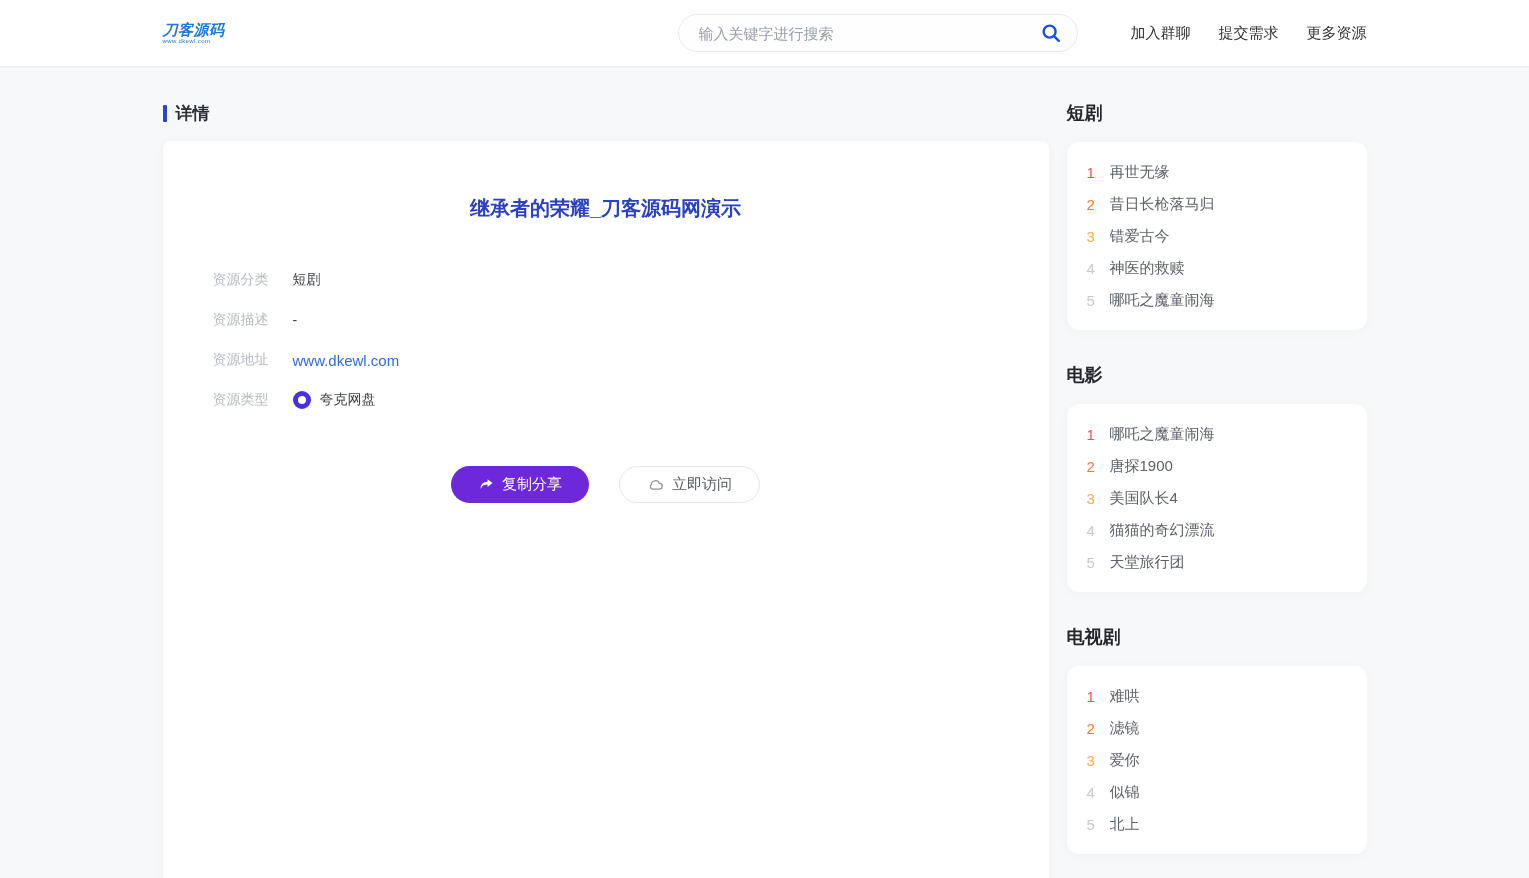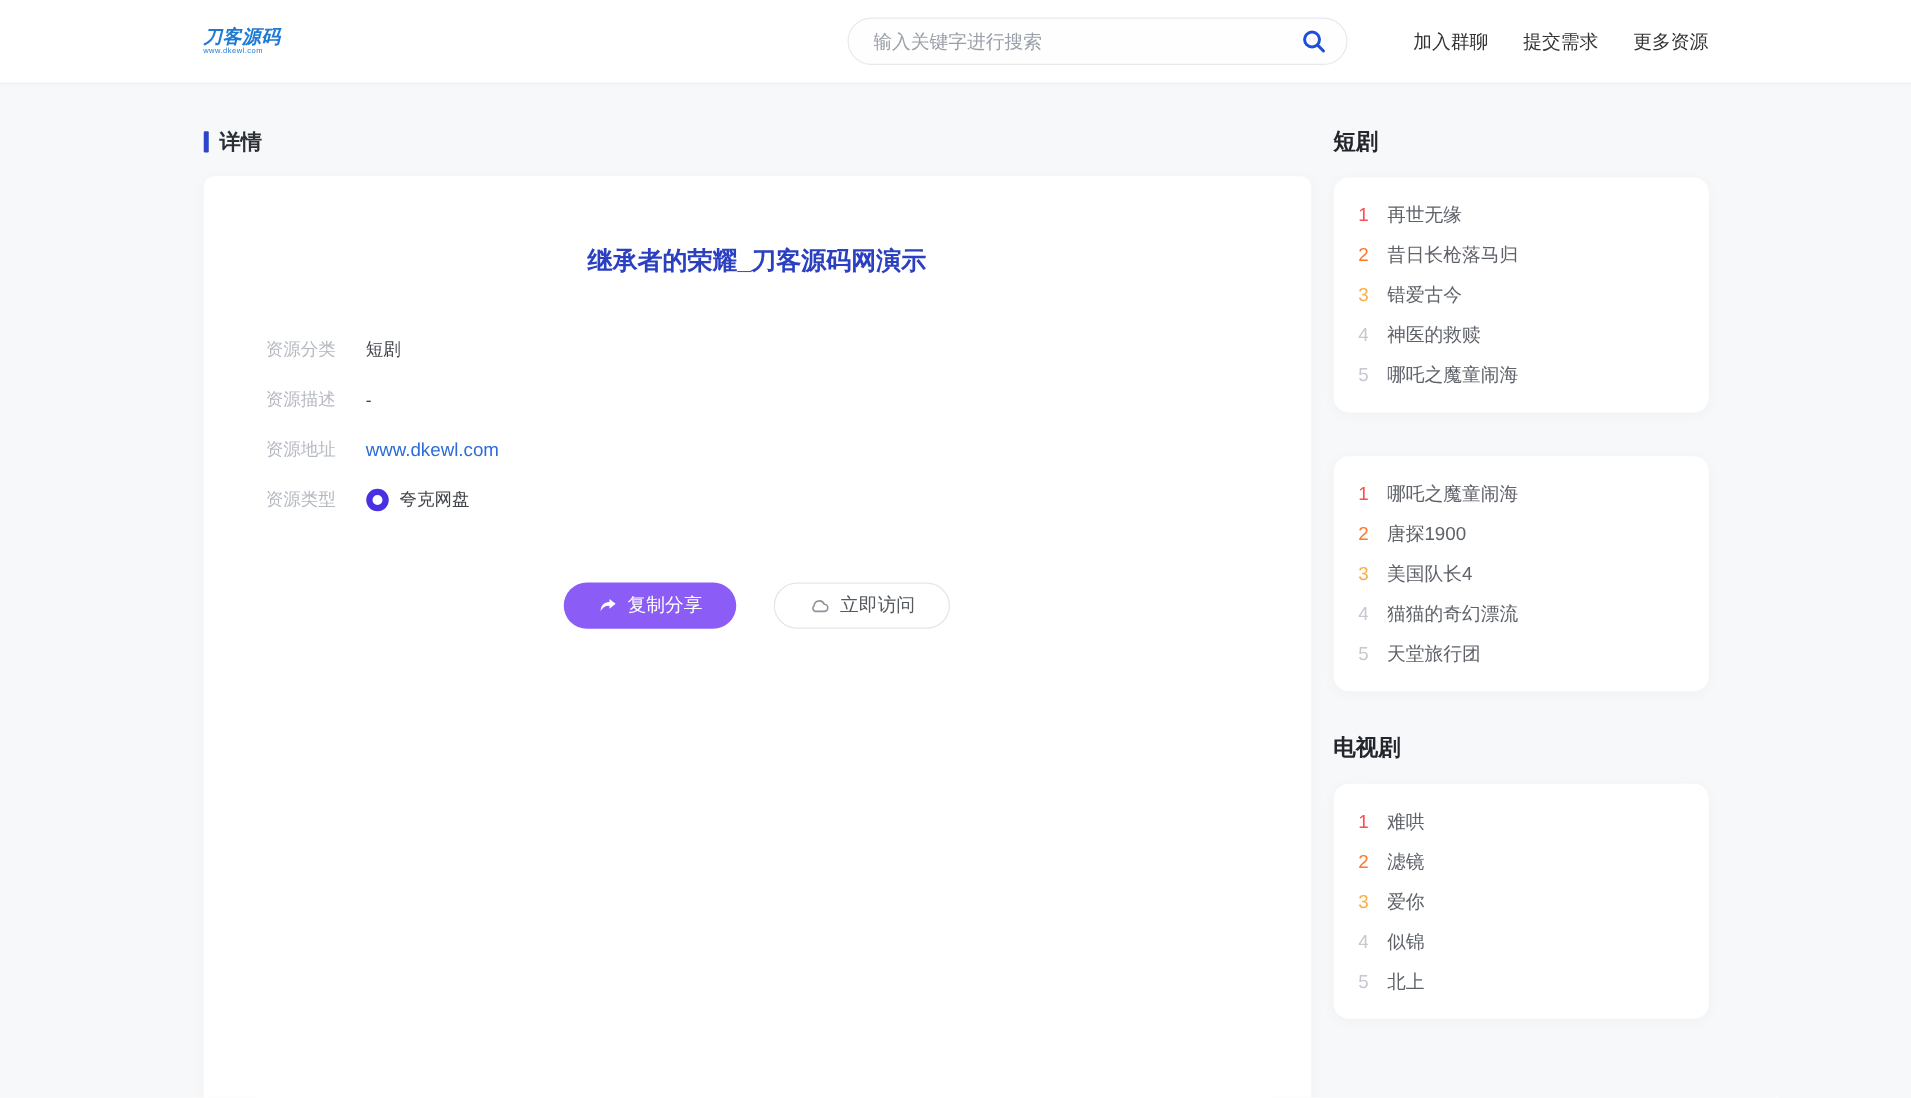--- a/index.html
+++ b/index.html
@@ -91,21 +91,21 @@
     display: flex; justify-content: center; gap: 30px;
     margin-top: 46px;
   }
   .btn {
     height: 37px; border-radius: 19px;
     display: inline-flex; align-items: center; justify-content: center; gap: 7px;
     font-size: 15px; cursor: pointer; border: none;
     padding: 0 27px;
     font-family: "Liberation Sans", "DejaVu Sans", sans-serif;
   }
-  .btn-primary { background: #8b5cf6; color: #fff; }
+  .btn-primary { background: #6d28d9; color: #fff; }
   .btn-ghost { background: #fff; color: #555a61; border: 1px solid #e4e6e9; }
 
   
   .side-section { margin-bottom: 35px; }
   .side-card {
     margin-top: 19px;
     background: #fff;
     border-radius: 12px;
     box-shadow: 0 2px 12px rgba(0,0,0,0.03);
     padding: 14px 20px;
@@ -220,20 +220,21 @@
           <span class="rank-label">神医的救赎</span>
         </div>
         <div class="rank-item rank-4">
           <span class="rank-num">5</span>
           <span class="rank-label">哪吒之魔童闹海</span>
         </div>
       </div>
     </div>
 
     <div class="side-section">
+      <div class="side-title">电影</div>
       <div class="side-card">
         <div class="rank-item rank-0">
           <span class="rank-num">1</span>
           <span class="rank-label">哪吒之魔童闹海</span>
         </div>
         <div class="rank-item rank-1">
           <span class="rank-num">2</span>
           <span class="rank-label">唐探1900</span>
         </div>
         <div class="rank-item rank-2">

